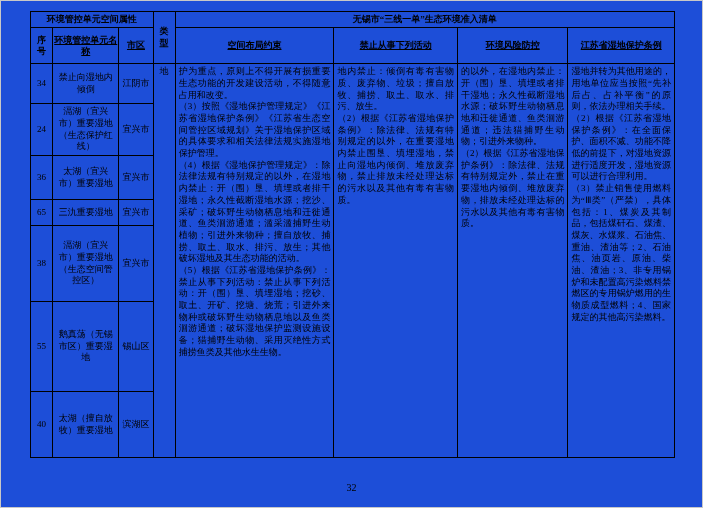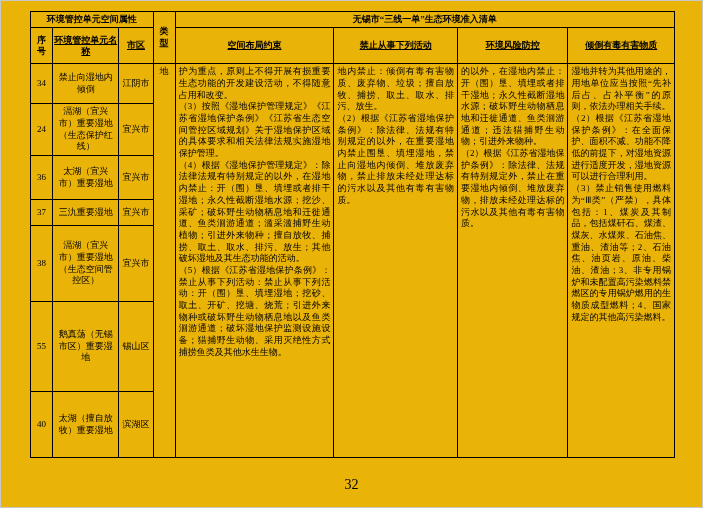--- a/index.html
+++ b/index.html
@@ -5,21 +5,21 @@
   * { margin: 0; padding: 0; box-sizing: border-box; }
   html, body { background: #e9e9e9; }
   body {
     width: 703px; height: 508px;
     font-family: "Liberation Serif", serif;
     color: #000;
   }
   .page {
     position: relative;
     width: 703px; height: 508px;
-    background: #eab308;
+    background: #1d4ed8;
     border: 1px solid #c8c8c8;
     padding: 10px 29px 0 29px;
     overflow: hidden;
   }
   table.doc {
     border-collapse: collapse;
     table-layout: fixed;
     width: 645px;
   }
   table.doc th, table.doc td {
@@ -65,21 +65,21 @@
   tr.r36 { height: 44px; }
   tr.r37 { height: 26px; }
   tr.r38 { height: 76px; }
   tr.r39 { height: 90px; }
   tr.r40 { height: 66px; }
   .page-num {
     position: absolute;
     left: 0; right: 0;
     bottom: 14px;
     text-align: center;
-    font-size: 14px;
+    font-size: 10px;
   }
 </style>
 </head>
 <body>
 
 <div class="page">
 
   <table class="doc">
     <colgroup>
       <col style="width:22px">
@@ -97,21 +97,21 @@
         <th rowspan="2"><span class="stack">类型</span></th>
         <th colspan="4">无锡市“三线一单”生态环境准入清单</th>
       </tr>
       <tr class="h2">
         <th><span class="stack">序号</span></th>
         <th>环境管控单元名称</th>
         <th>市区</th>
         <th>空间布局约束</th>
         <th>禁止从事下列活动</th>
         <th>环境风险防控</th>
-        <th>倾倒有毒有害物质</th>
+        <th>江苏省湿地保护条例</th>
       </tr>
     </thead>
     <tbody>
       <tr class="r34">
         <td class="cc">34</td>
         <td class="cc name">禁止向湿地内倾倒</td>
         <td class="cc">江阴市</td>
         <td class="type-cell" rowspan="7"><span>地</span></td>
         <td class="content" rowspan="7">护为重点，原则上不得开展有损重要生态功能的开发建设活动，不得随意占用和改变。
 （3）按照《湿地保护管理规定》《江苏省湿地保护条例》《江苏省生态空间管控区域规划》关于湿地保护区域的具体要求和相关法律法规实施湿地保护管理。
@@ -129,21 +129,21 @@
         <td class="cc">24</td>
         <td class="cc name">滆湖（宜兴市）重要湿地（生态保护红线）</td>
         <td class="cc">宜兴市</td>
       </tr>
       <tr class="r36">
         <td class="cc">36</td>
         <td class="cc name">太湖（宜兴市）重要湿地</td>
         <td class="cc">宜兴市</td>
       </tr>
       <tr class="r37">
-        <td class="cc">37</td>
+        <td class="cc">65</td>
         <td class="cc name">三氿重要湿地</td>
         <td class="cc">宜兴市</td>
       </tr>
       <tr class="r38">
         <td class="cc">38</td>
         <td class="cc name">滆湖（宜兴市）重要湿地（生态空间管控区）</td>
         <td class="cc">宜兴市</td>
       </tr>
       <tr class="r39">
         <td class="cc">55</td>

